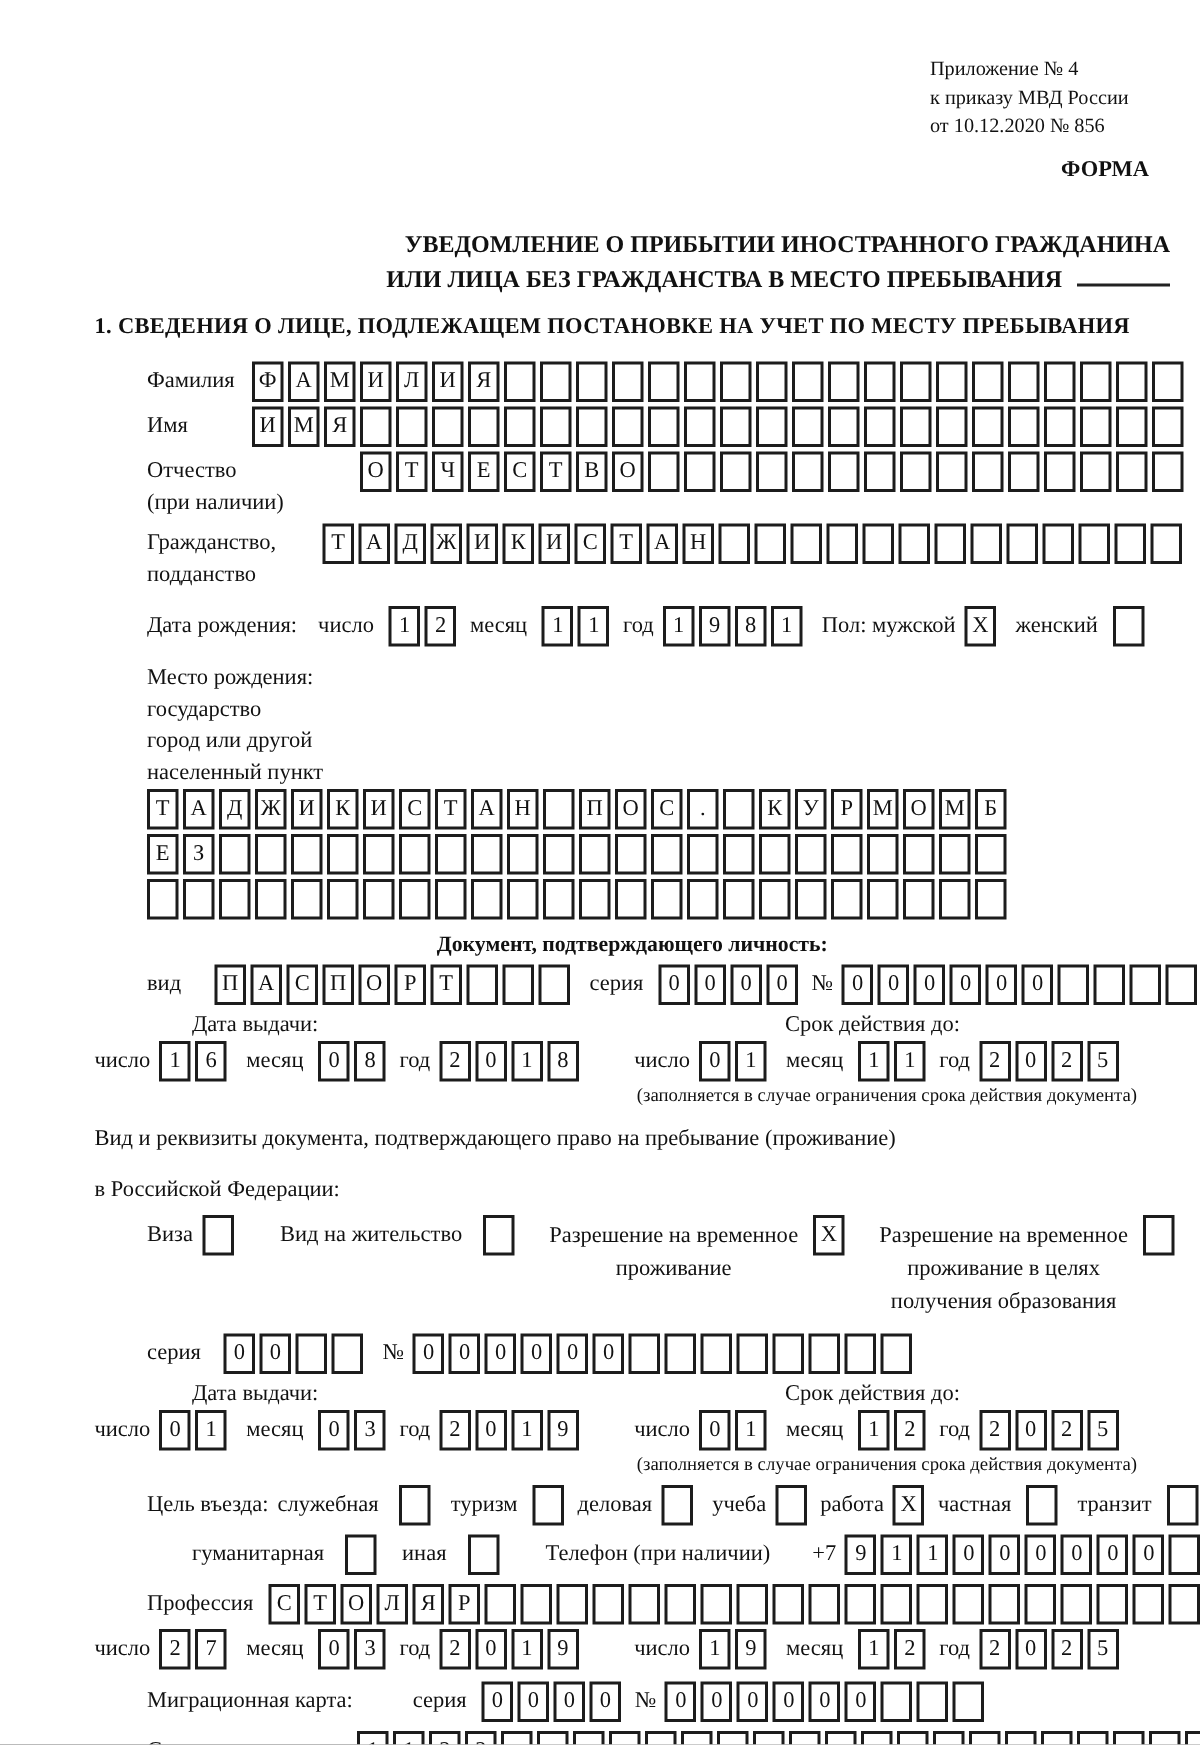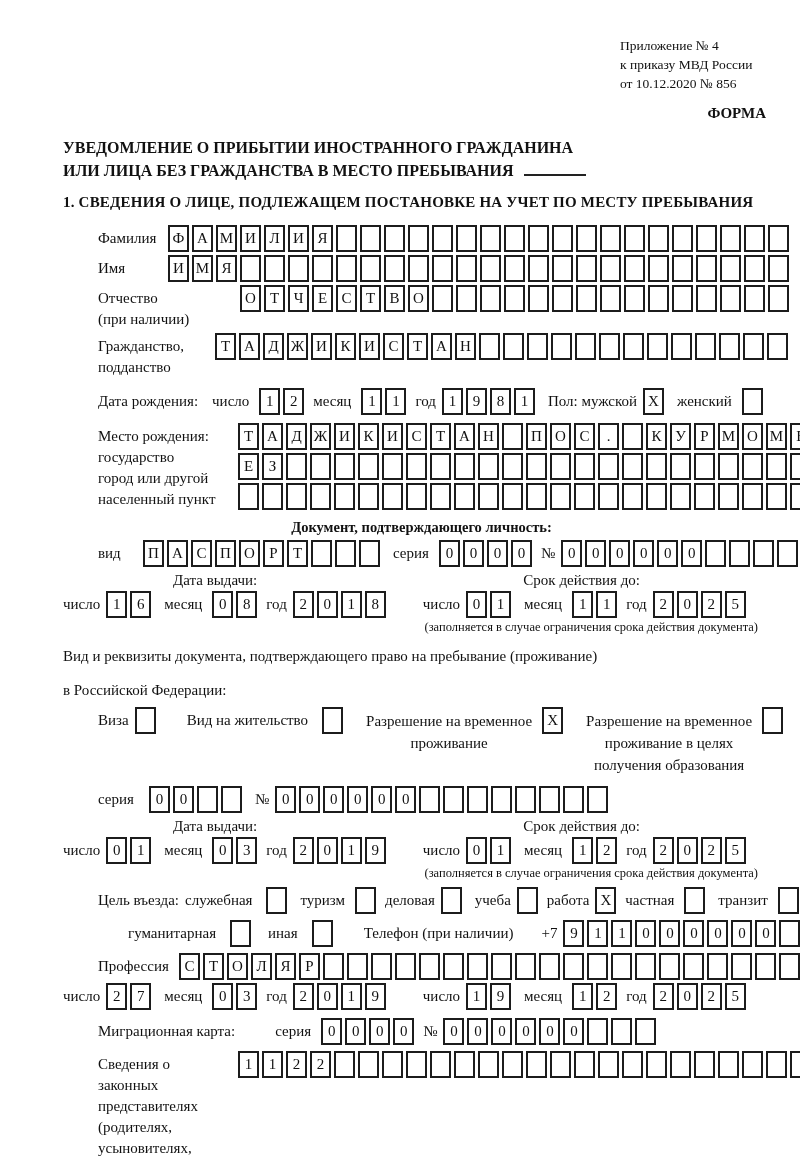--- a/index.html
+++ b/index.html
@@ -13,21 +13,21 @@
     overflow:hidden;
     font-family:"Liberation Serif","DejaVu Serif",serif;
     color:#111;
     font-size:15px;
   }
   
   .hdr { margin-left:557px; font-size:13.5px; line-height:19px; }
   .hdr-sub { margin-top:6px; }
   .forma { text-align:right; padding-right:14px; font-weight:bold; font-size:15px; margin-top:12px; }
   
-  .title { text-align:left; font-weight:bold; font-size:16px; line-height:23px; margin-top:14px; }
+  .title { text-align:right; font-weight:bold; font-size:16px; line-height:23px; margin-top:30px; }
   .uline { display:inline-block; width:62px; border-bottom:2px solid #222; margin-left:10px; height:1px; vertical-align:baseline; }
   .sec { font-weight:bold; font-size:15px; letter-spacing:0.2px; margin-top:12px; margin-bottom:14px; }
   
   .frow { display:flex; align-items:flex-start; margin-bottom:3px;margin-left:35px; }
   .lbl { white-space:pre-line; line-height:21px; padding-top:3px; flex:none; }
   .w70  { width:70px; }
   .w116 { width:117px; }
   .w141 { width:142px; }
   .w139 { width:140px; }
   .w45  { width:45px; }
@@ -36,21 +36,21 @@
   .cell {
     display:inline-block; box-sizing:content-box;
     width:17px; height:23px; border:2px solid #1c1c1c;
     margin-right:3px; text-align:center;
     font-size:15px; line-height:23px; background:#fff;
   }
   .gap6 { margin-left:6px; } .gap10 { margin-left:10px; } .gap14 { margin-left:14px; }
   .gap20 { margin-left:20px; } .gap28 { margin-left:28px; }
   .center-bold { text-align:center; font-weight:bold; font-size:14.5px; margin:6px 0 4px 0; }
   .dates-hdr { display:flex; font-size:15px; margin-top:5px; }
-  .dates-hdr .h1 { margin-left:110px; }
+  .dates-hdr .h1 { margin-left:65px; }
   .dates-hdr .h2 { margin-left:auto; margin-right:140px; }
   .dategrp { display:flex; align-items:flex-start; }
   .dategrp .lbl { padding-top:3px; }
   .dual { display:flex; margin-top:2px; margin-bottom:2px; }
   .dual .g2 { margin-left:34px; }
   .note { font-size:12.5px; text-align:right; margin:1px 22px 6px 0; }
   .intro { line-height:26px; margin-top:8px; }
   .visa-row { margin-top:4px; margin-bottom:10px; }
   .mlabel { white-space:pre-line; text-align:center; line-height:22px; padding-top:3px; flex:none; }
   .mplace-rows .cells { margin-bottom:3px; }
@@ -222,21 +222,21 @@
     <span class="lbl gap10">Пол: мужской</span>
     <span class="cells gap6">
         <span class="cell">X</span>
       </span>
     <span class="lbl gap10">женский</span>
     <span class="cells gap10">
         <span class="cell"></span>
       </span>
   </div>
 
-  <div class="frow" style="margin-top:8px;">
+  <div class="frow" style="margin-top:8px;flex-direction:column;">
     <span class="lbl w139">Место рождения:
 государство
 город или другой
 населенный пункт</span>
     <div class="mplace-rows">
       <span class="cells">
           <span class="cell">Т</span>
           <span class="cell">А</span>
           <span class="cell">Д</span>
           <span class="cell">Ж</span>

